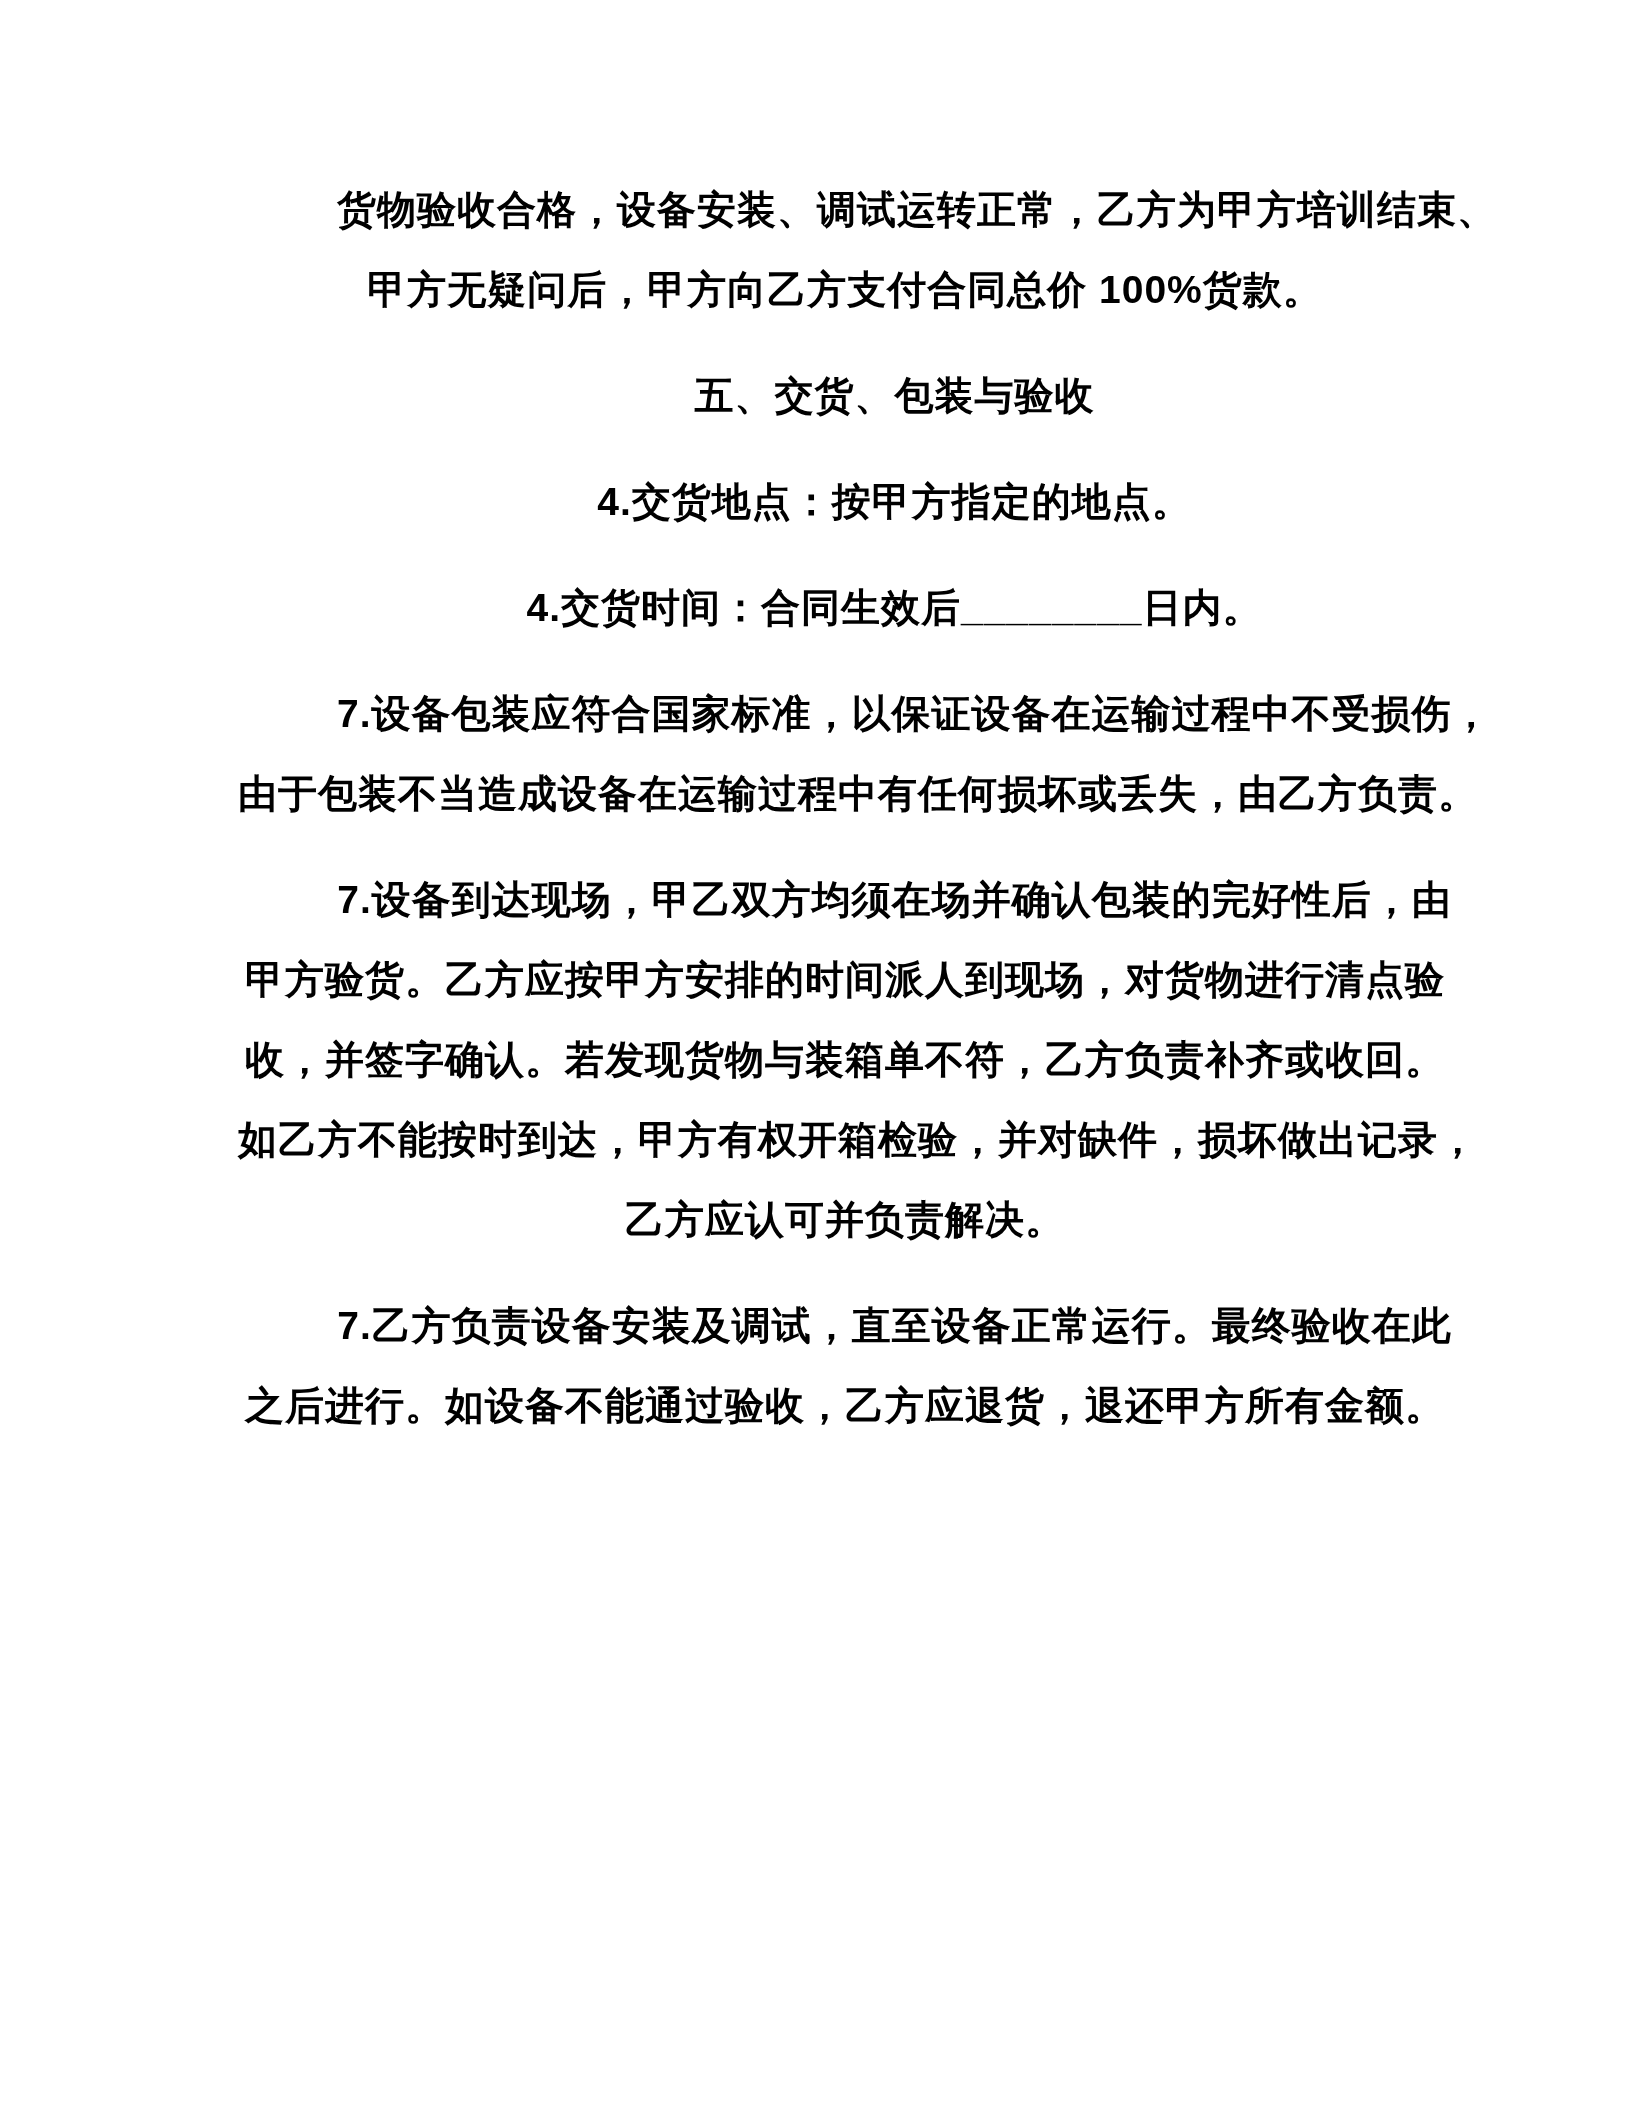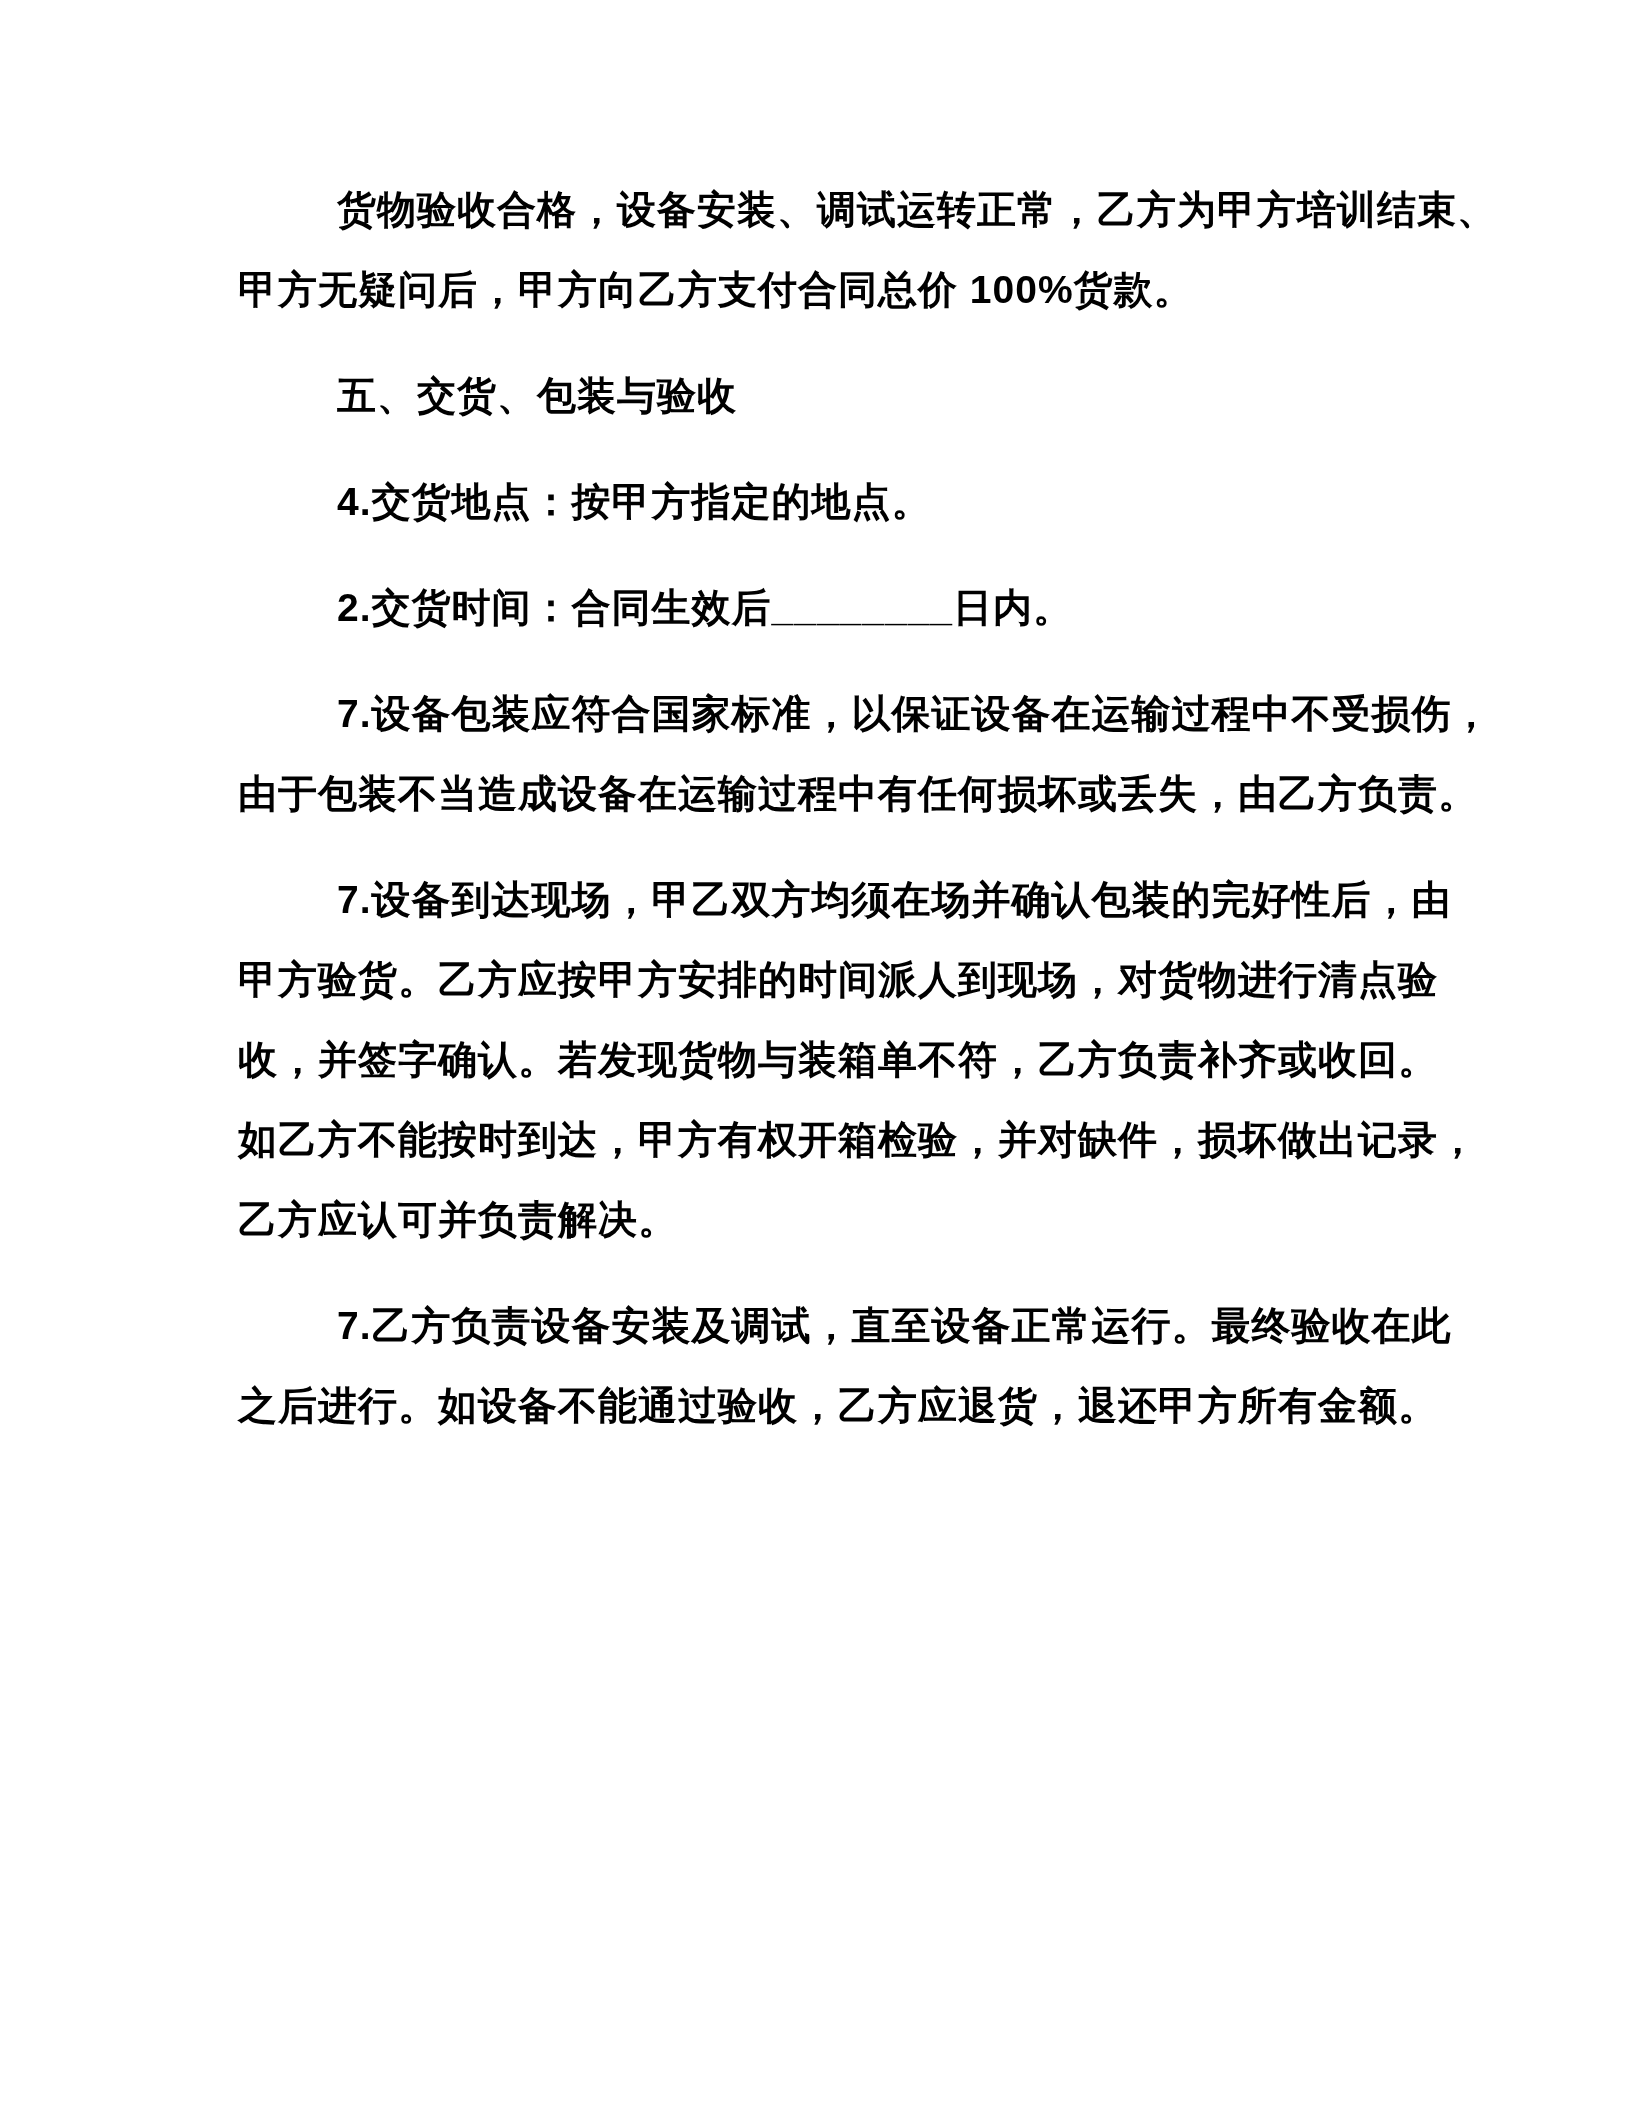--- a/index.html
+++ b/index.html
@@ -7,20 +7,21 @@
     padding: 0;
     background: #ffffff;
   }
   .page {
     position: relative;
     width: 1632px;
     height: 2112px;
     background: #ffffff;
     overflow: hidden;
     margin: 0 auto;
+    text-align: center;
   }
   .doc {
     box-sizing: border-box;
     padding: 170px 180px 0 238px;
     color: #000000;
     font-family: "Liberation Sans", sans-serif;
     font-weight: 700;
   }
   .para {
     margin: 0 0 26px 0;
@@ -37,21 +38,21 @@
 </style>
 </head>
 <body>
 
 <div class="page">
   <div class="doc">
     <p class="para">货物验收合格，设备安装、调试运转正常，乙方为甲方培训结束、
 甲方无疑问后，甲方向乙方支付合同总价 100%货款。</p>
     <p class="para heading">五、交货、包装与验收</p>
     <p class="para">4.交货地点：按甲方指定的地点。</p>
-    <p class="para">2.交货时间：合同生效后________日内。</p>
+    <p class="para">4.交货时间：合同生效后________日内。</p>
     <p class="para">7.设备包装应符合国家标准，以保证设备在运输过程中不受损伤，
 由于包装不当造成设备在运输过程中有任何损坏或丢失，由乙方负责。</p>
     <p class="para">7.设备到达现场，甲乙双方均须在场并确认包装的完好性后，由
 甲方验货。乙方应按甲方安排的时间派人到现场，对货物进行清点验
 收，并签字确认。若发现货物与装箱单不符，乙方负责补齐或收回。
 如乙方不能按时到达，甲方有权开箱检验，并对缺件，损坏做出记录，
 乙方应认可并负责解决。</p>
     <p class="para">7.乙方负责设备安装及调试，直至设备正常运行。最终验收在此
 之后进行。如设备不能通过验收，乙方应退货，退还甲方所有金额。</p>
   </div>

